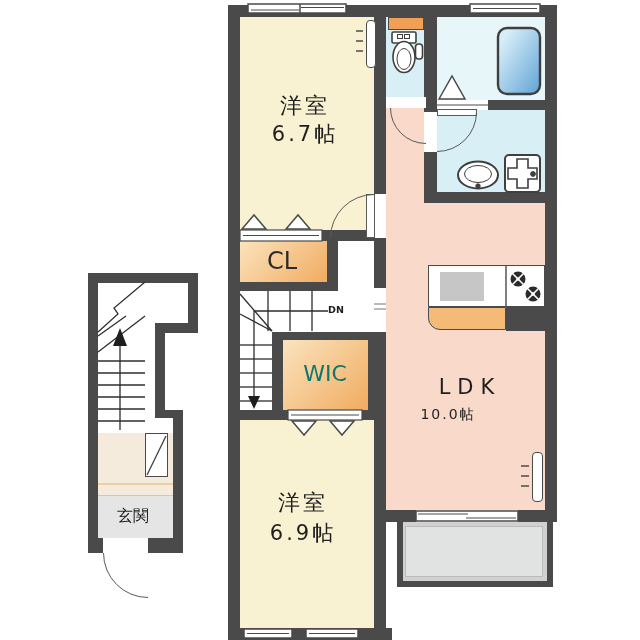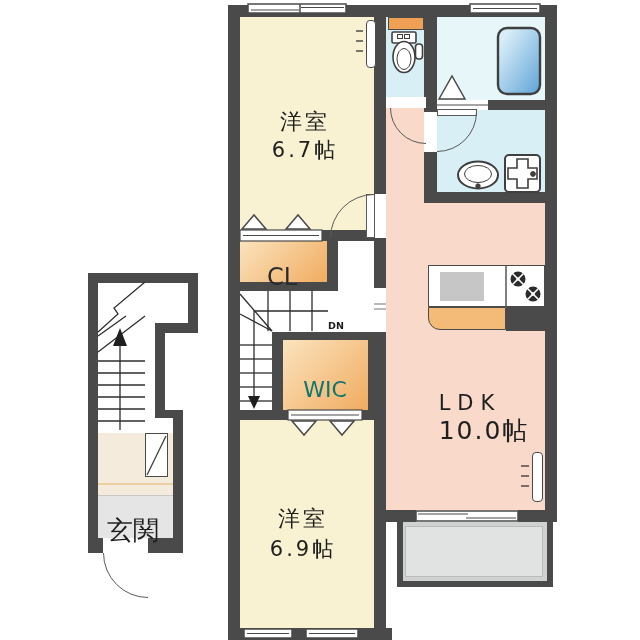--- a/index.html
+++ b/index.html
@@ -2,21 +2,21 @@
 <html><head>
 <meta charset="utf-8">
 <style>
   html,body{margin:0;padding:0;background:#ffffff;}
   .plan{position:relative;width:640px;height:640px;background:#ffffff;overflow:hidden;
         font-family:"DejaVu Sans","Liberation Sans",sans-serif;}
   .abs{position:absolute;box-sizing:border-box;}
   .w{position:absolute;background:#4a4a4a;}
   .fill{position:absolute;}
   .lbl{position:absolute;transform:translate(-50%,-50%);color:#1e1e1e;white-space:nowrap;
-       line-height:1;text-align:center;margin-top:16px;}
+       line-height:1;text-align:center;}
   .arc-clip{position:absolute;overflow:hidden;pointer-events:none;}
   .arc-circle{position:absolute;border:1.6px solid #5a5a5a;border-radius:50%;box-sizing:border-box;}
   .wh{position:absolute;background:#ffffff;}
   svg.overlay{position:absolute;left:0;top:0;pointer-events:none;}
 </style>
 </head>
 <body>
 
 <div class="plan">
 
@@ -227,16 +227,16 @@
   </svg>
 
   <div class="lbl" style="left:305px;top:106px;font-size:22px;letter-spacing:3px;">洋室</div>
   <div class="lbl" style="left:305px;top:134px;font-size:21px;letter-spacing:3px;">6.7帖</div>
   <div class="lbl" style="left:282px;top:261px;font-size:24px;color:#2b2b2b;">CL</div>
   <div class="lbl" style="left:336px;top:310px;font-size:9.5px;font-weight:bold;">DN</div>
   <div class="lbl" style="left:325px;top:374px;font-size:22px;color:#0f766e;">WIC</div>
   <div class="lbl" style="left:303px;top:503px;font-size:22px;letter-spacing:3px;">洋室</div>
   <div class="lbl" style="left:303px;top:533px;font-size:21px;letter-spacing:3px;">6.9帖</div>
   <div class="lbl" style="left:470px;top:387px;font-size:21px;letter-spacing:7px;">LDK</div>
-  <div class="lbl" style="left:484px;top:414px;font-size:25px;letter-spacing:2px;">10.0帖</div>
-  <div class="lbl" style="left:133px;top:516px;font-size:26px;font-family:Liberation Mono, monospace;">玄関</div>
+  <div class="lbl" style="left:448px;top:414px;font-size:14px;letter-spacing:2px;">10.0帖</div>
+  <div class="lbl" style="left:133px;top:516px;font-size:16px;">玄関</div>
 
 </div>
 
 </body></html>

